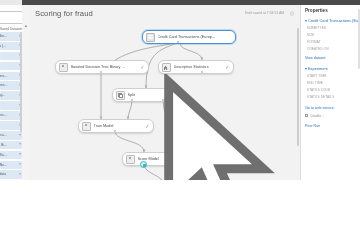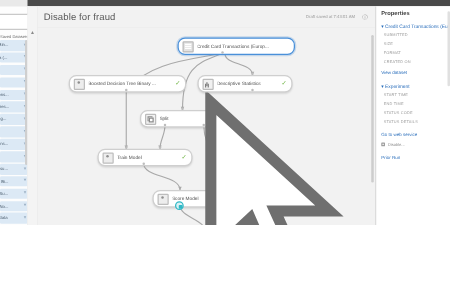--- a/index.html
+++ b/index.html
@@ -186,21 +186,21 @@
       </div>
     </div>
     <div class="sb-scroll"></div>
   </div>
 
   <div class="rail">
     <div class="collapse">▲</div>
   </div>
 
   <div class="header">
-    <div class="title">Disable for fraud</div>
+    <div class="title">Scoring for fraud</div>
     <div class="saved">Draft saved at 7:43:51 AM</div>
     <div class="hicon">ⓘ</div>
   </div>
 
   <div class="canvas">
 
     <svg viewBox="0 0 270 158">
       <g fill="none" stroke="#a8a8a8" stroke-width="0.9">
 
         <path d="M150,21 C150,30 172,28 172,38"></path>

